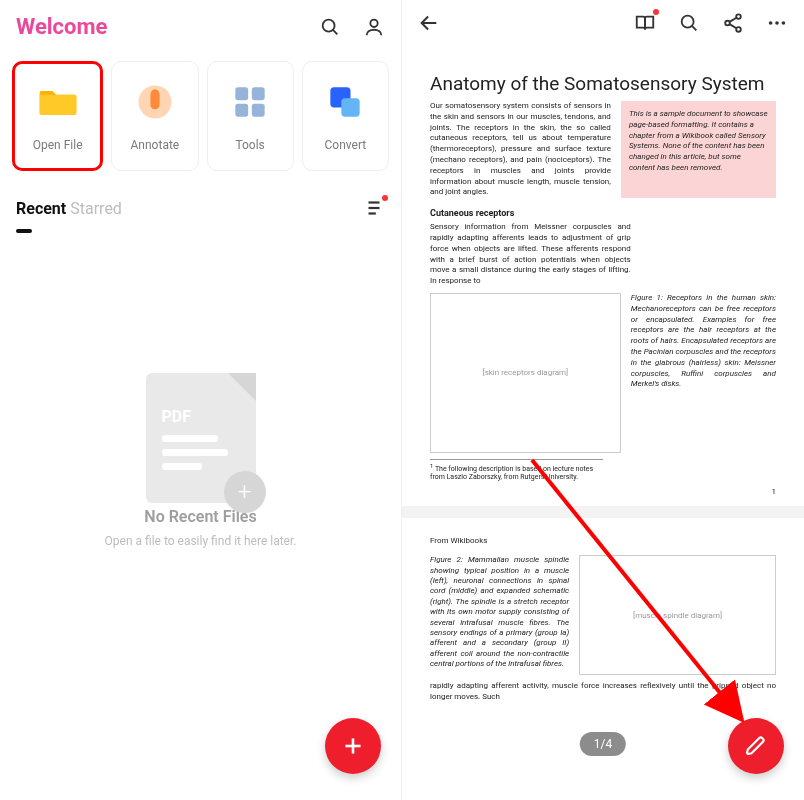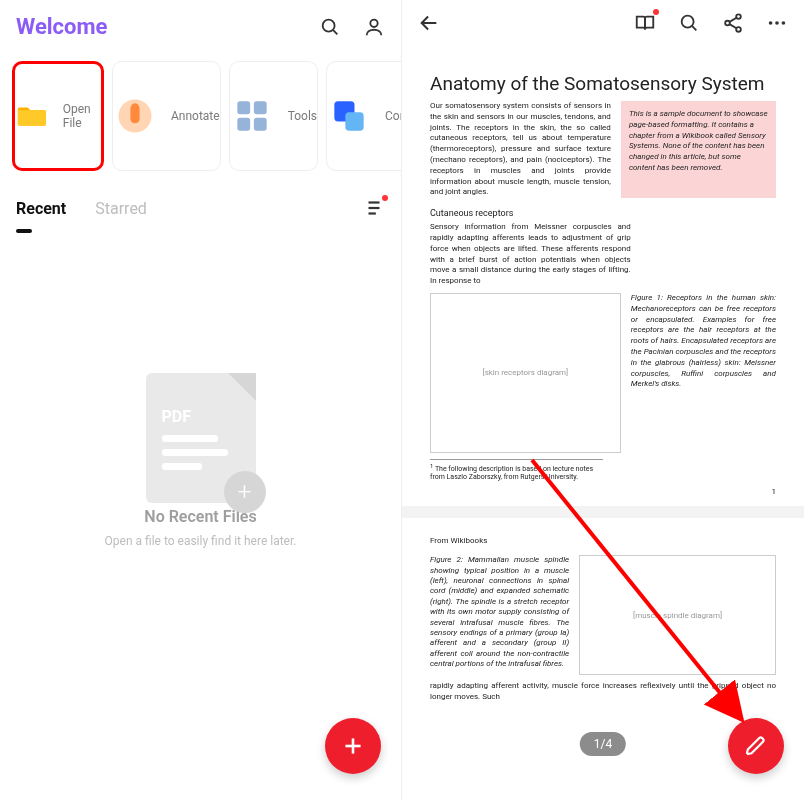--- a/index.html
+++ b/index.html
@@ -3,33 +3,33 @@
 <meta charset="utf-8">
 <style>
 *{box-sizing:border-box;margin:0;padding:0;font-family:-apple-system,BlinkMacSystemFont,"Segoe UI",Roboto,Arial,sans-serif}
 body{width:804px;height:800px;display:flex;background:#fff;overflow:hidden}
 .pane{height:800px;overflow:hidden}
 .left{width:402px;border-right:1px solid #eee;position:relative}
 .right{width:402px;position:relative}
 
 
 .l-header{display:flex;align-items:center;justify-content:space-between;padding:14px 16px}
-.l-title{font-size:22px;font-weight:700;color:#8b5cf6}
+.l-title{font-size:22px;font-weight:700;color:#ec4899}
 .l-actions{display:flex;gap:22px;align-items:center}
 .icn{width:22px;height:22px;display:flex;align-items:center;justify-content:center;color:#333;cursor:pointer}
 .icn svg{width:22px;height:22px}
 
 .tiles{display:flex;gap:8px;padding:8px 12px}
-.tile{flex:1;height:110px;border:1px solid #eee;border-radius:10px;display:flex;align-items:center;justify-content:center;gap:14px;cursor:pointer}
+.tile{flex:1;height:110px;border:1px solid #eee;border-radius:10px;display:flex;flex-direction:column;align-items:center;justify-content:center;gap:14px;cursor:pointer}
 .tile.hl{border:3px solid #f00}
 .tile-ico{width:44px;height:44px;display:flex;align-items:center;justify-content:center}
 .tile-lbl{font-size:12px;color:#7a7a7a}
 
 .tabs{display:flex;align-items:center;justify-content:space-between;padding:18px 16px 6px}
-.tab-row{display:flex;gap:29px;align-items:flex-start}
+.tab-row{display:flex;gap:4px;align-items:flex-start}
 .tab{font-size:16px;color:#bdbdbd;cursor:pointer}
 .tab.active{font-weight:700;color:#111}
 .tab-underline{width:16px;height:4px;background:#111;border-radius:2px;margin:4px 0 0 16px}
 .menu-dot{position:relative}
 .menu-dot::after{content:"";position:absolute;top:-2px;right:-3px;width:6px;height:6px;background:#f33;border-radius:50%}
 
 .empty{display:flex;flex-direction:column;align-items:center;margin-top:140px;color:#b8b8b8}
 .doc-ph{position:relative;width:110px;height:130px}
 .doc-page{position:absolute;inset:0;background:#e9e9e9;border-radius:6px}
 .doc-fold{position:absolute;top:0;right:0;width:0;height:0;border-left:28px solid transparent;border-top:28px solid #d6d6d6}
@@ -49,21 +49,21 @@
 .book-dot{position:relative}
 .book-dot::after{content:"";position:absolute;top:-3px;right:-3px;width:6px;height:6px;background:#f33;border-radius:50%}
 
 .doc-view{padding:0 10px;height:calc(100% - 50px);overflow:hidden;position:relative}
 .page1{background:#fff;padding:26px 18px 10px;font-family:Georgia,'Times New Roman',serif;color:#222}
 .doc-title{font-size:19px;font-weight:400;margin-bottom:6px}
 .fromw{font-size:8px;letter-spacing:.3px;margin-bottom:12px}
 .row1{display:flex;gap:10px;margin-bottom:10px}
 .col-body{flex:1.3;font-size:8px;line-height:1.35;text-align:justify}
 .callout{flex:1;background:#fbd5d5;padding:8px;font-size:8px;font-style:italic;line-height:1.35}
-.sect{font-size:9px;font-weight:400;margin:4px 0 4px}
+.sect{font-size:9px;font-weight:700;margin:4px 0 4px}
 .row2{display:flex;gap:10px}
 .fig-ph{flex:1.3;height:160px;border:1px solid #ccc;display:flex;align-items:center;justify-content:center;font-size:8px;color:#999}
 .fig-cap{flex:1;font-size:8px;font-style:italic;line-height:1.35;text-align:justify}
 .foot{font-size:7px;margin-top:6px;border-top:1px solid #999;padding-top:3px;width:50%}
 .pnum{text-align:right;font-size:8px;margin-top:6px}
 
 .gap{height:12px;background:#f3f3f3;margin:0 -10px}
 
 .page2{background:#fff;padding:18px 18px 10px;font-family:Georgia,'Times New Roman',serif;color:#222}
 .row3{display:flex;gap:10px}

